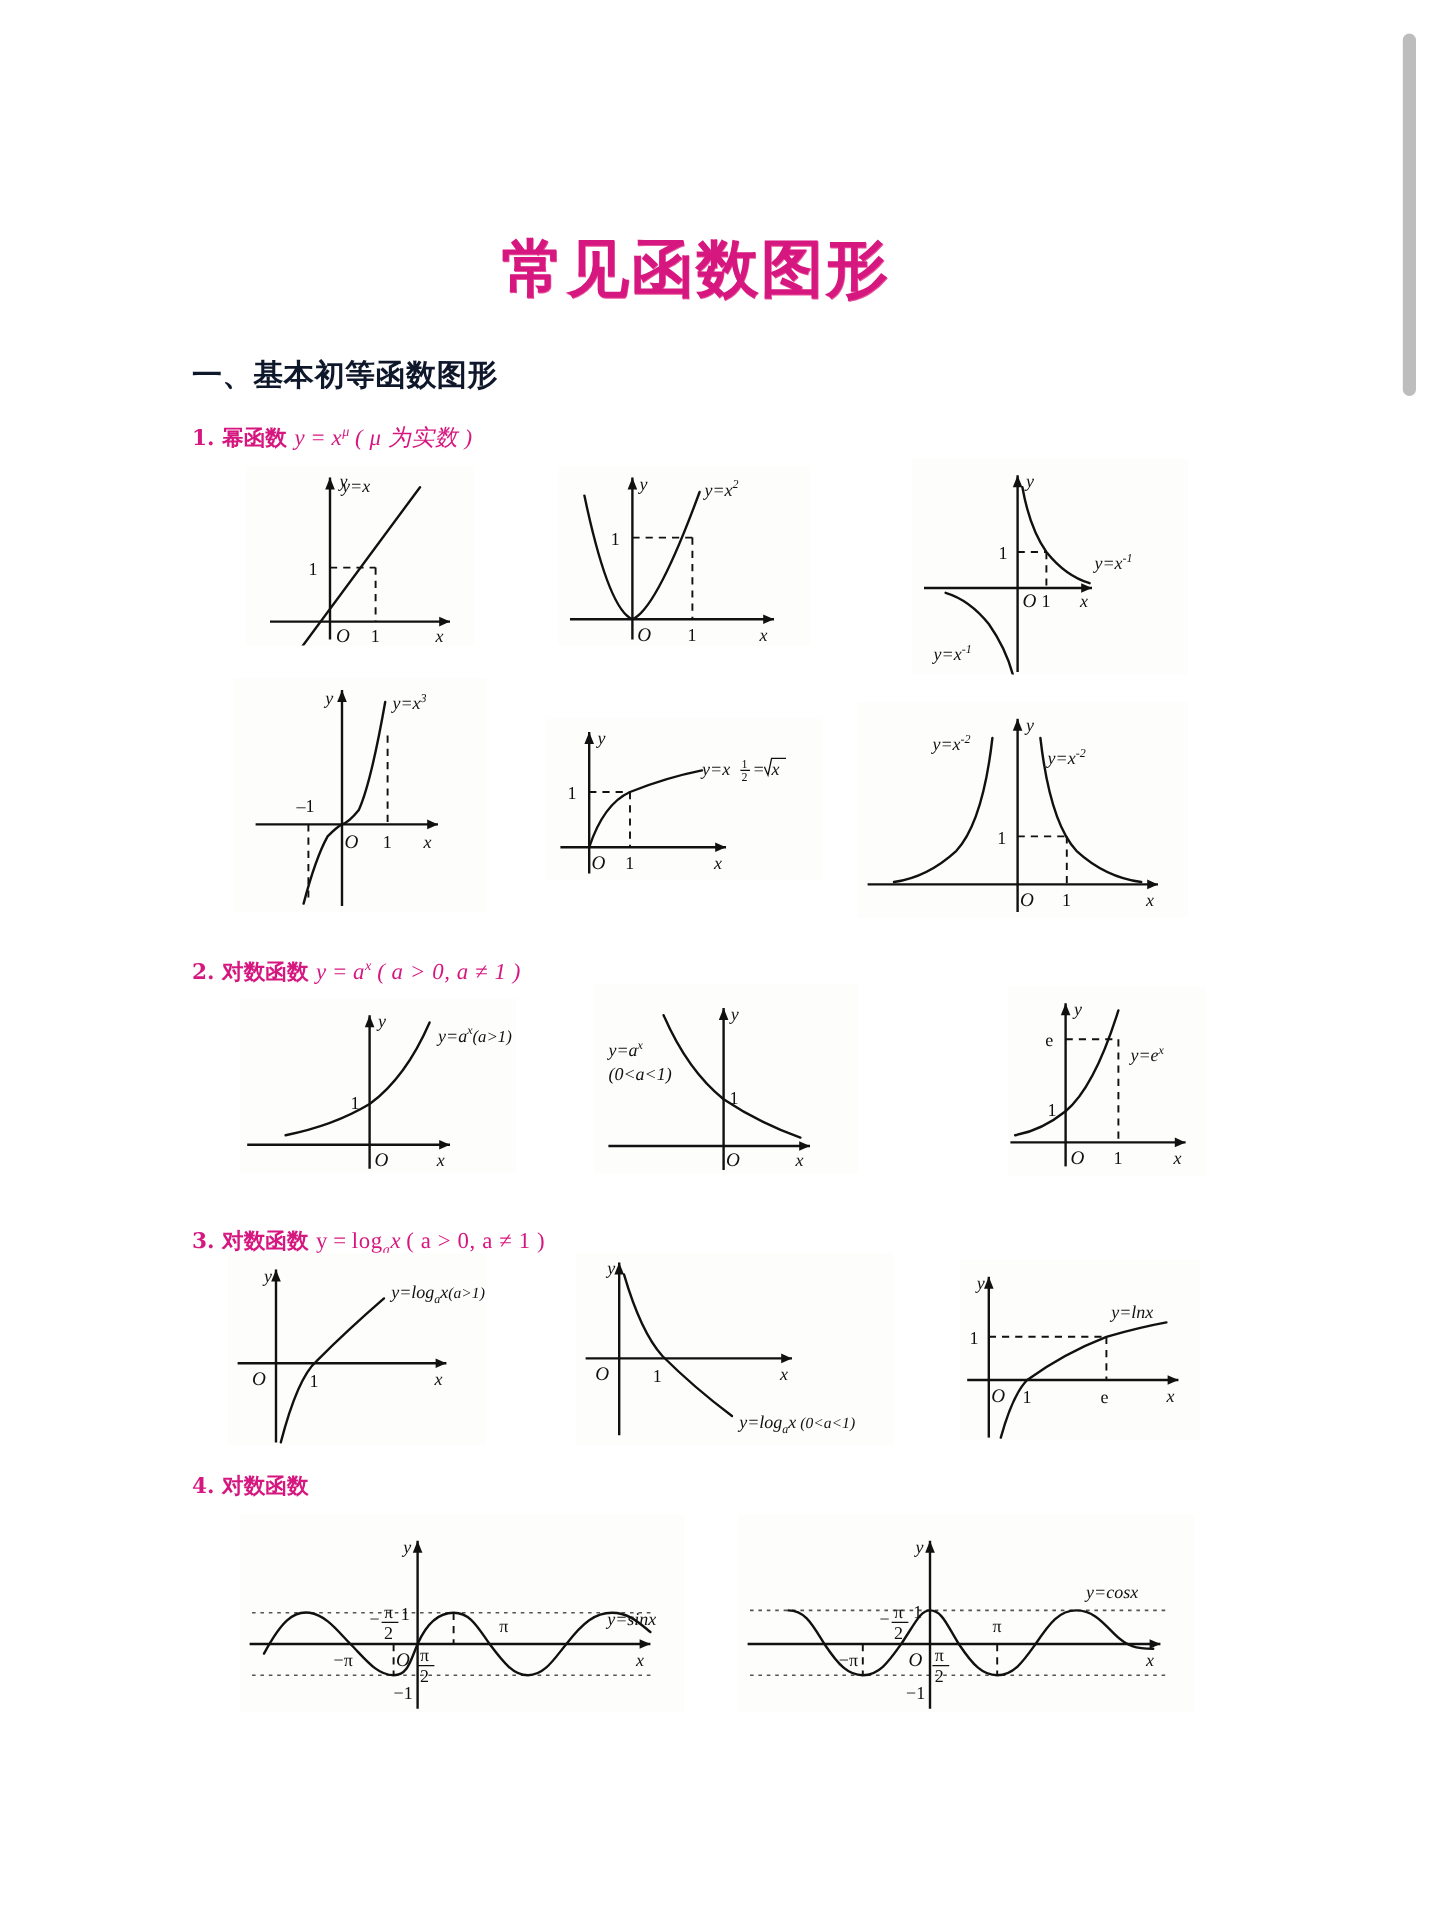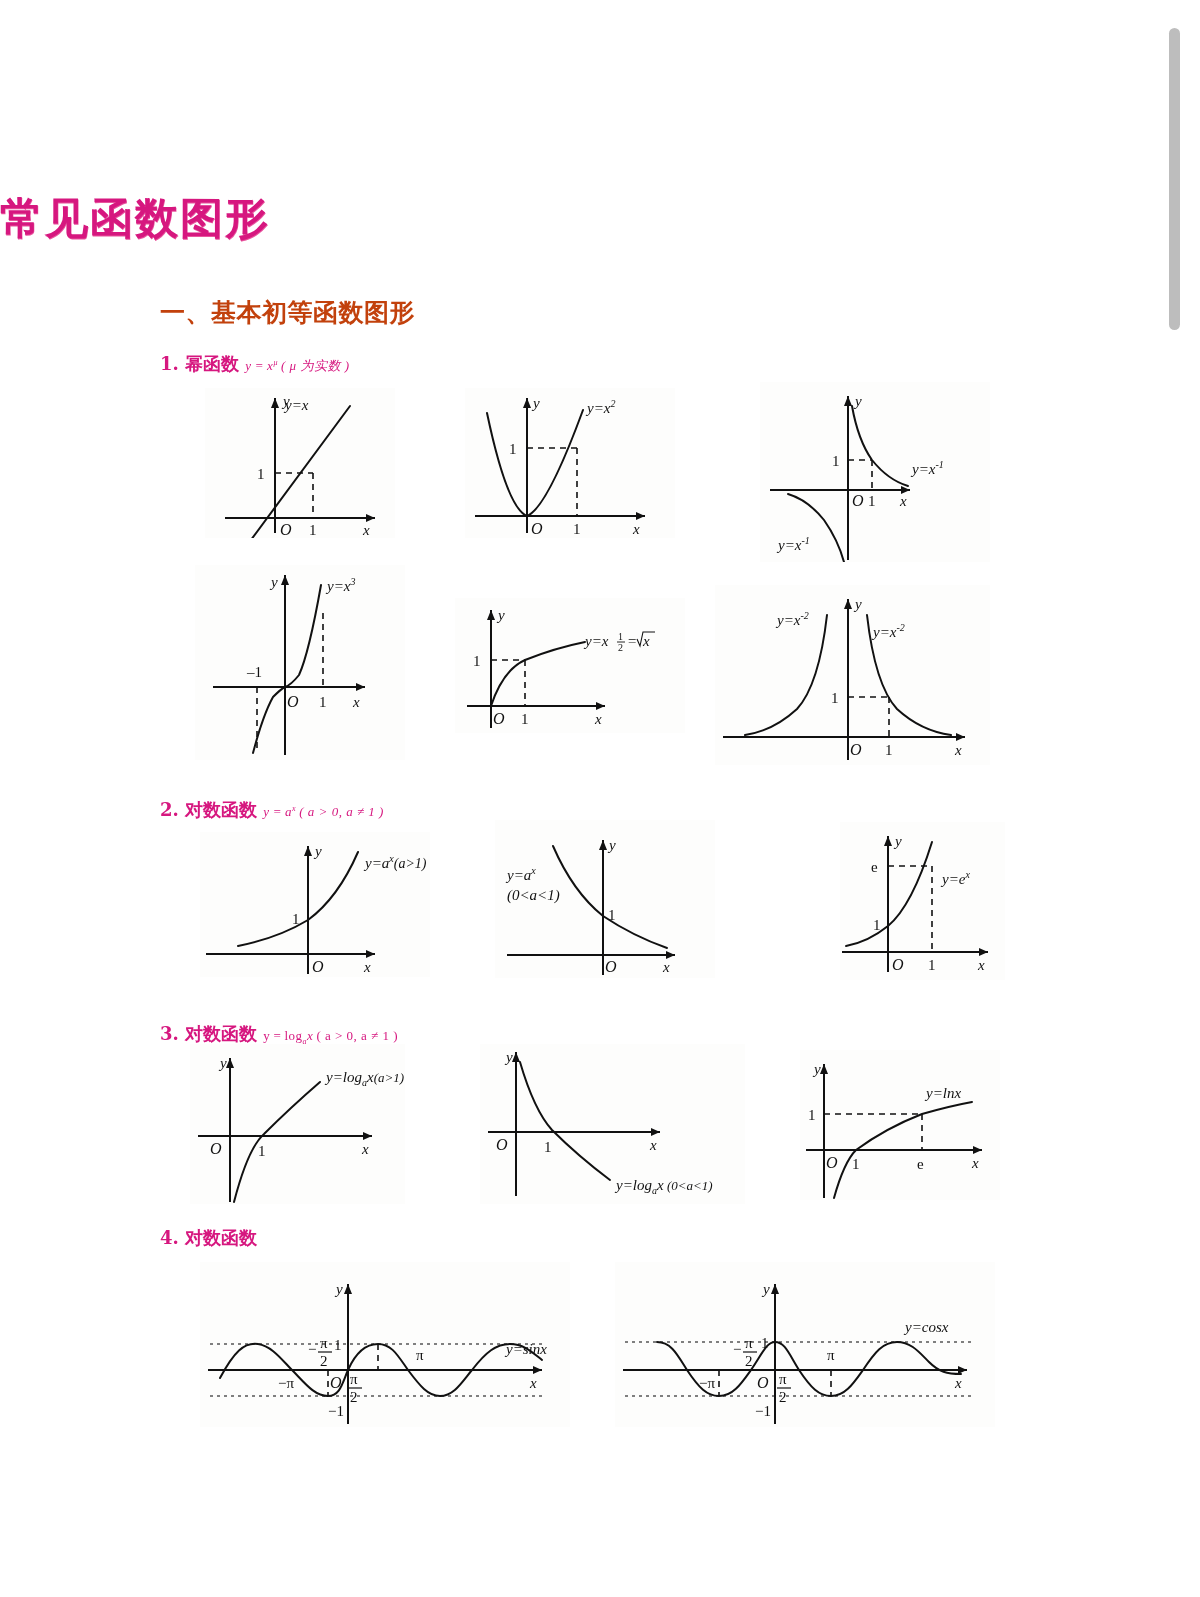--- a/index.html
+++ b/index.html
@@ -37,51 +37,51 @@
     width: 11px;
     height: 302px;
     border-radius: 6px;
     background: #bdbdbd;
   }
   
   .doc-title {
     position: absolute;
     left: 0; top: 190px;
     width: 1160px;
-    text-align: left;
-    font-size: 43px;
+    text-align: center;
+    font-size: 52px;
     font-weight: bold;
     letter-spacing: 2px;
     color: #d6177f;
     font-family: "DejaVu Serif", serif;
     text-shadow: 0.5px 0.5px 0 #e8559d;
   }
   .sec-h1 {
     position: absolute;
     left: 160px;
     font-size: 25px;
     font-weight: bold;
-    color: #c2410c;
+    color: #0f172a;
     font-family: "DejaVu Serif", serif;
     letter-spacing: 0.5px;
   }
   .sec-h2 {
     position: absolute;
     left: 160px;
     font-size: 18px;
     font-weight: bold;
     color: #d6177f;
     font-family: "DejaVu Serif", serif;
     white-space: nowrap;
   }
   .sec-h2 .mathy {
     font-family: "Liberation Serif", serif;
     font-style: italic;
     font-weight: normal;
-    font-size: 13px;
+    font-size: 19px;
     letter-spacing: 0.5px;
   }
   .sec-h2 .mathy .up { font-style: normal; }
   sup.sm { font-size: 0.62em; vertical-align: super; font-style: italic;}
   sub.sm { font-size: 0.62em; vertical-align: sub; font-style: italic;}
 
   
   .fig {
     position: absolute;
     background: #fdfdfc;

